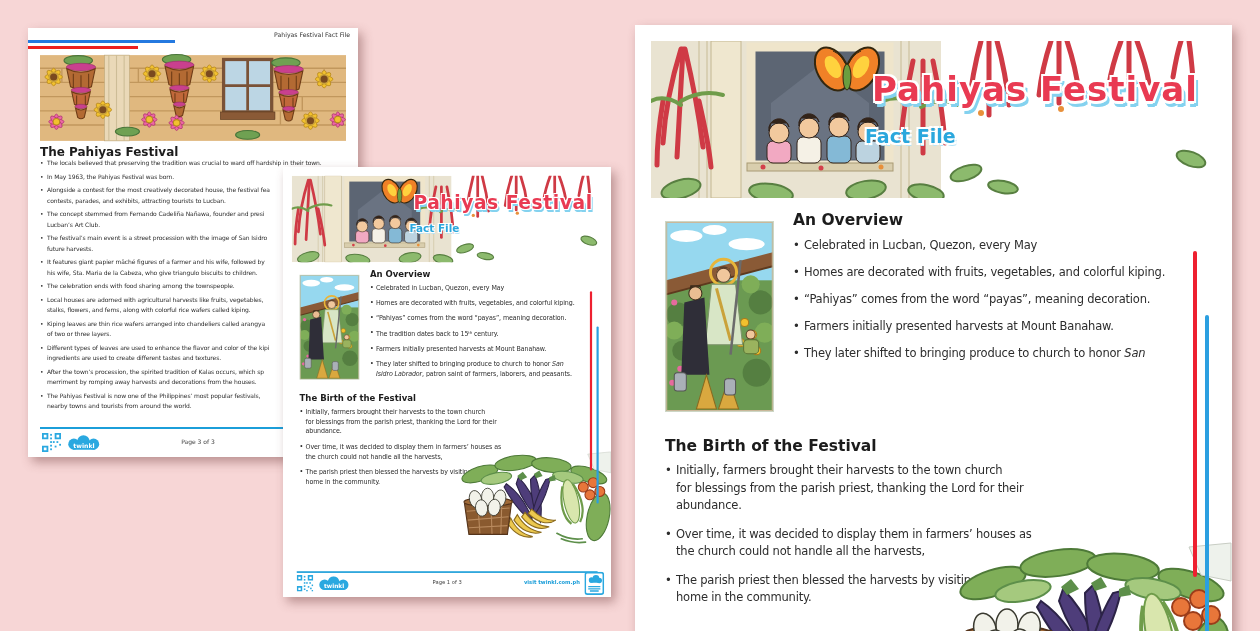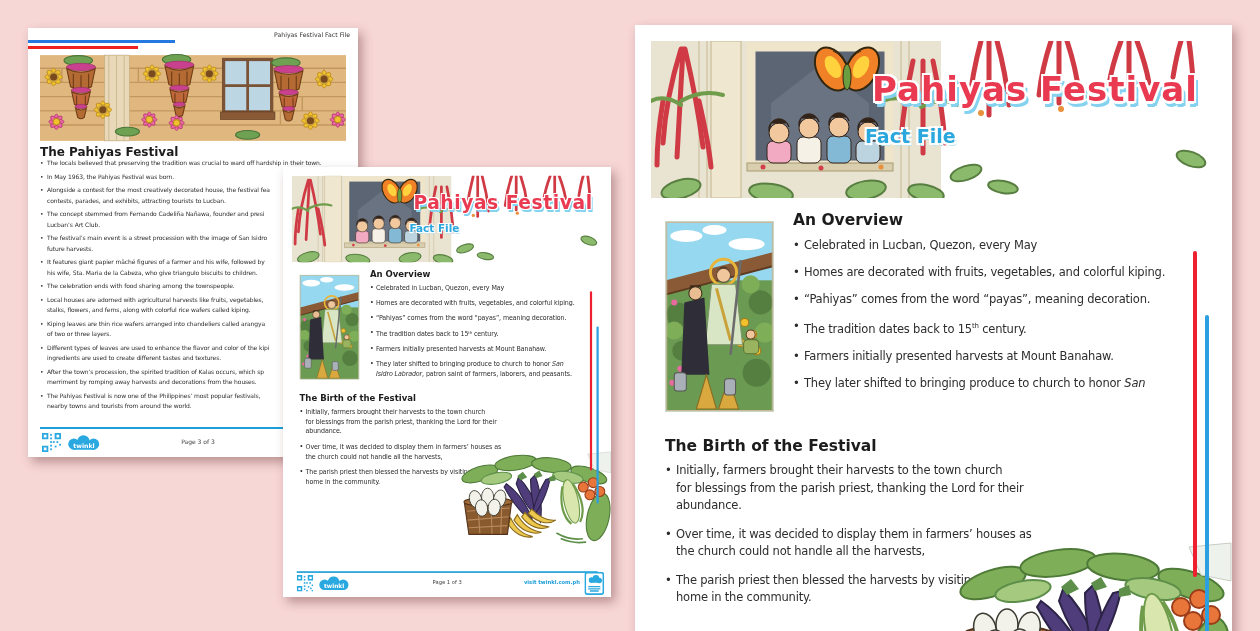--- a/index.html
+++ b/index.html
@@ -624,21 +624,20 @@
             </g>
       <rect x="0.5" y="0.5" width="105" height="187" fill="none" stroke="#c9b89a"></rect>
     </svg>
 
     <div class="ff-sec ff-overview">
       <h2>An Overview</h2>
       <ul>
         <li><span class="ln">Celebrated in Lucban, Quezon, every May</span></li>
         <li><span class="ln">Homes are decorated with fruits, vegetables, and colorful kiping.</span></li>
         <li><span class="ln">“Pahiyas” comes from the word “payas”, meaning decoration.</span></li>
-        <li><span>The tradition dates back to 15</span><sup>th</sup><span> century.</span></li>
         <li><span class="ln">Farmers initially presented harvests at Mount Banahaw.</span></li>
         <li>
           <div class="ln"><span>They later shifted to bringing produce to church to honor </span><i>San</i></div>
         </li>
       </ul>
     </div>
 
     <div class="ff-sec ff-birth">
       <h2>The Birth of the Festival</h2>
       <ul>

